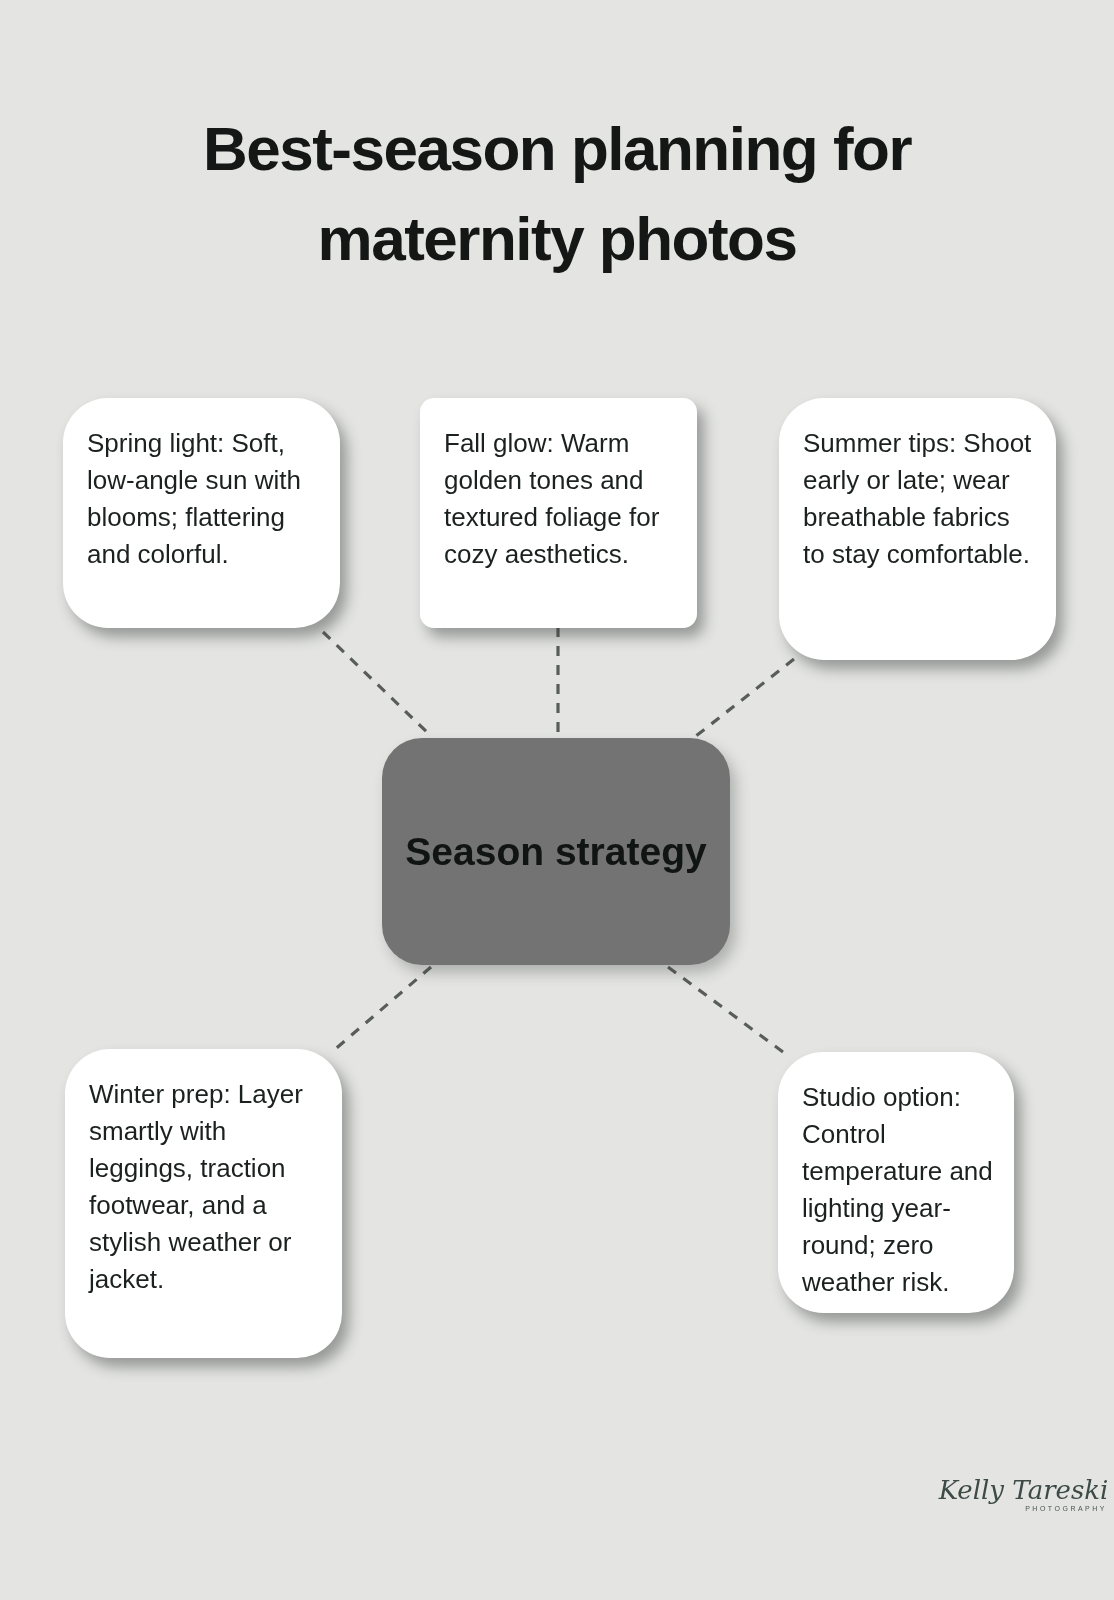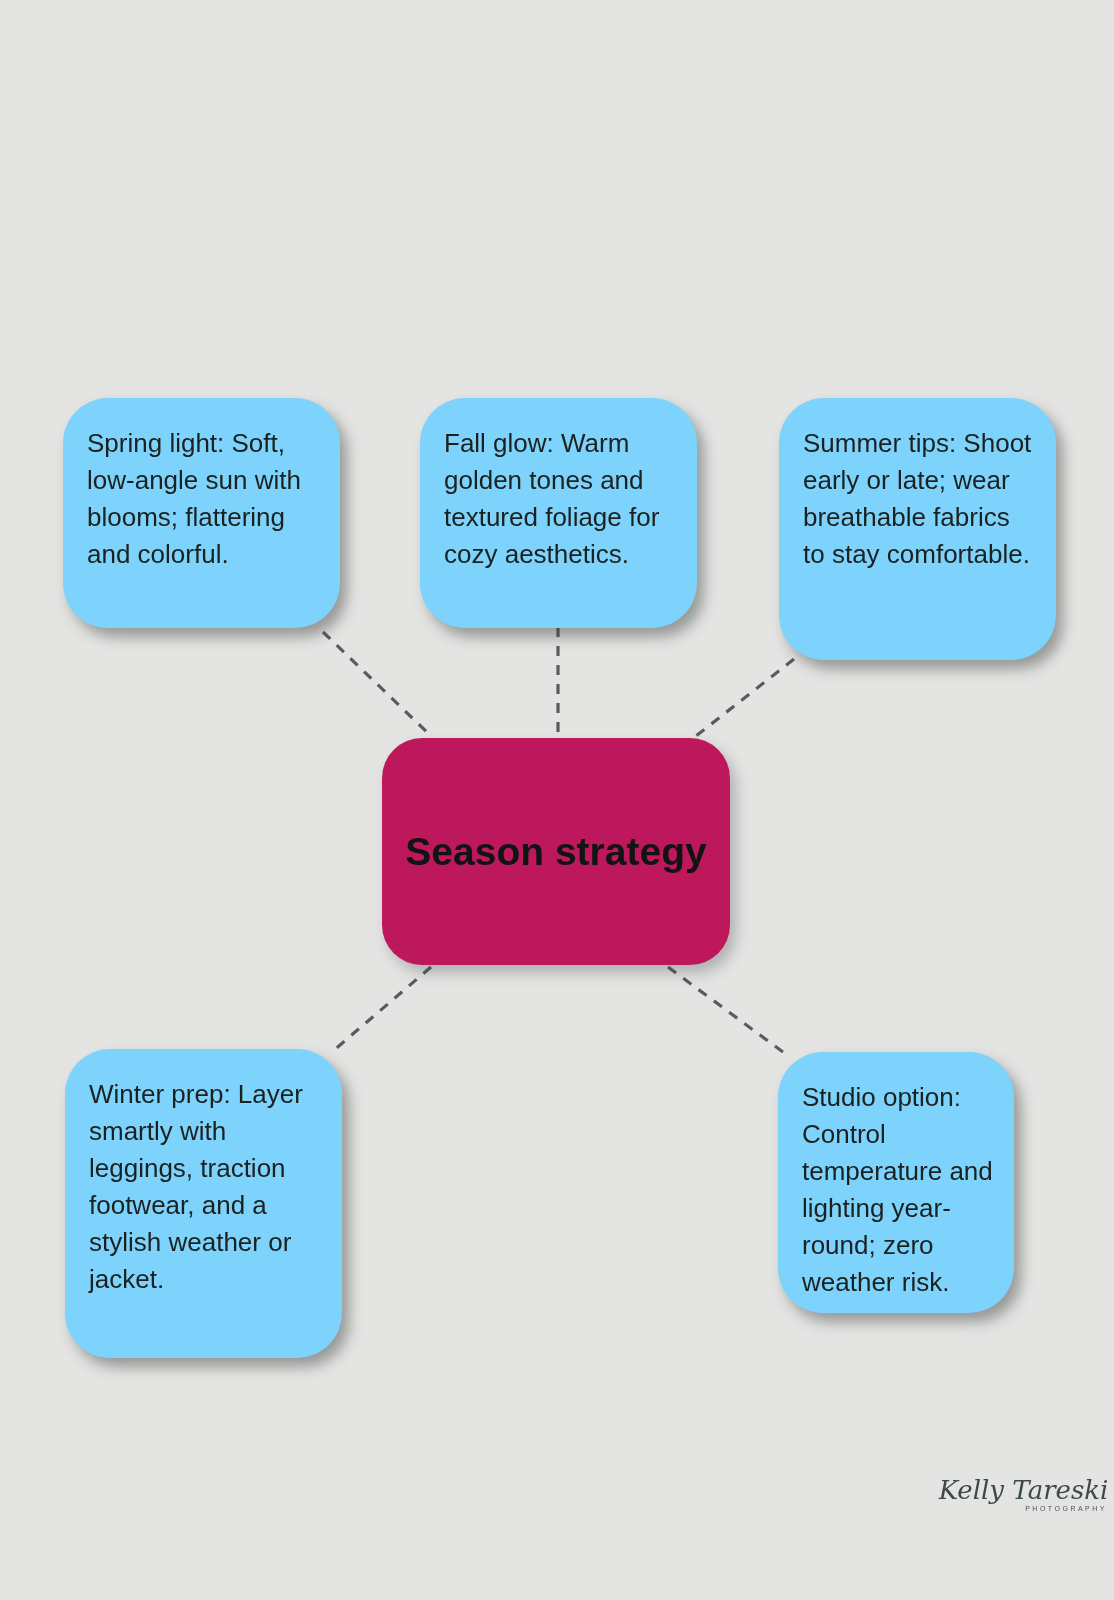--- a/index.html
+++ b/index.html
@@ -29,40 +29,40 @@
     width:1114px;height:1600px;
   }
   .connectors line{
     stroke:#585D5B;
     stroke-width:3.2;
     stroke-dasharray:10 9;
   }
   .node{
     position:absolute;
     box-sizing:border-box;
-    background:#7dd3fc;
+    background:#ffffff;
     border-radius:45px;
     color:#1B211F;
     font-size:26px;
     line-height:37px;
     padding:27px 21px 4px 24px;
     box-shadow:7px 9px 14px rgba(55,60,58,0.45);
   }
   .node p{margin:0;}
   .node-spring{left:63px;top:398px;width:277px;height:230px;}
-  .node-fall{left:420px;top:398px;width:277px;height:230px;}
+  .node-fall{left:420px;top:398px;width:277px;height:230px;border-radius:14px;}
   .node-summer{left:779px;top:398px;width:277px;height:262px;}
   .node-winter{left:65px;top:1049px;width:277px;height:309px;}
   .node-studio{left:778px;top:1052px;width:236px;height:261px;}
   .center-node{
     position:absolute;
     left:382px;top:738px;
     width:348px;height:227px;
     box-sizing:border-box;
-    background:#be185d;
+    background:#737373;
     border-radius:40px;
     display:flex;align-items:center;justify-content:center;
     font-size:39px;font-weight:bold;
     color:#101413;
     box-shadow:6px 8px 14px rgba(55,60,58,0.30);
   }
   .signature{
     position:absolute;
     left:926px;top:1476px;
     width:195px;
@@ -84,20 +84,21 @@
     text-align:right;
     margin:1px 14px 0 0;
     color:#4A5552;
   }
 </style>
 </head>
 <body>
 
 <div class="canvas">
 
+  <h1 class="title">Best-season planning for maternity photos</h1>
 
   <svg class="connectors" viewBox="0 0 1114 1600" xmlns="http://www.w3.org/2000/svg">
     <line x1="323" y1="632" x2="431" y2="736"></line>
     <line x1="558" y1="627" x2="558" y2="733"></line>
     <line x1="794" y1="659" x2="696" y2="736"></line>
     <line x1="431" y1="967" x2="333" y2="1051"></line>
     <line x1="668" y1="967" x2="787" y2="1055"></line>
   </svg>
 
   <div class="node node-spring">

